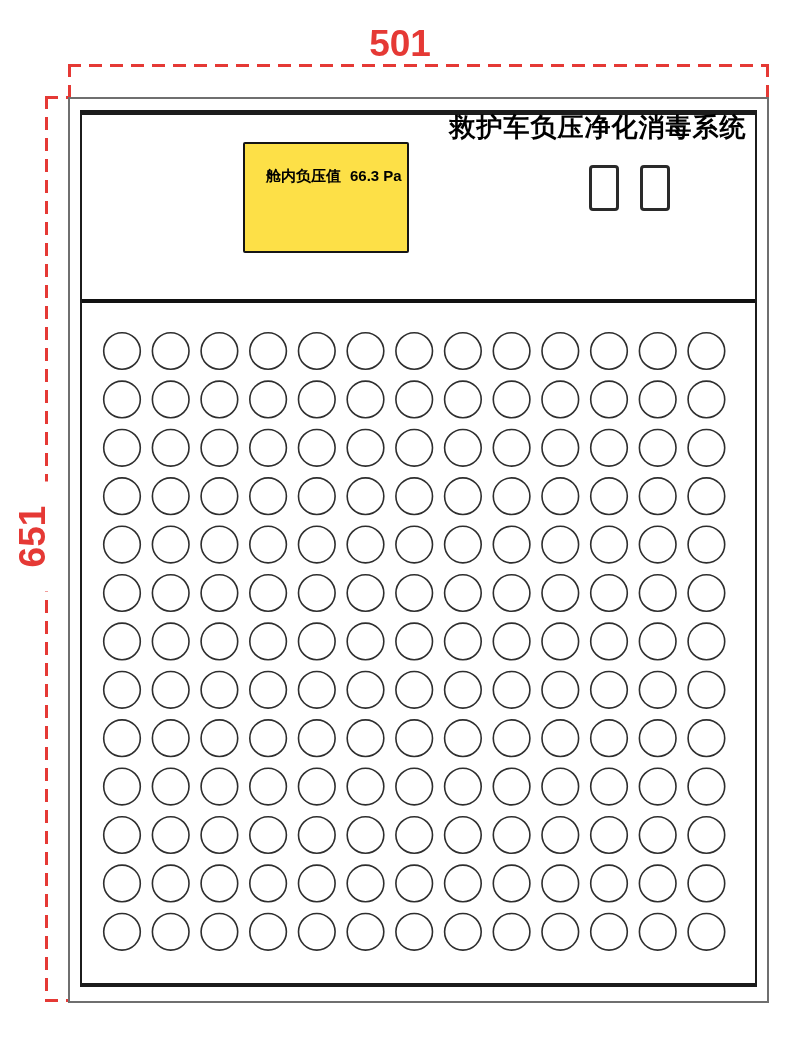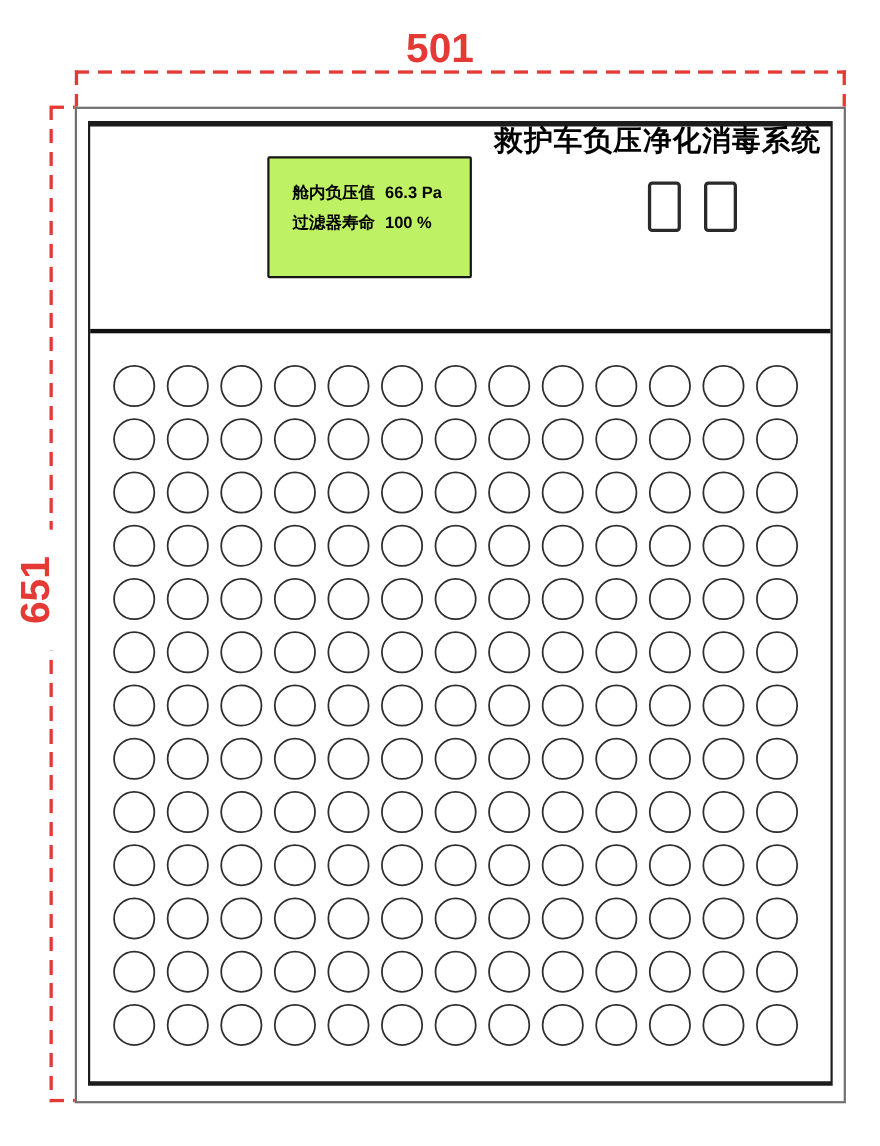--- a/index.html
+++ b/index.html
@@ -71,24 +71,24 @@
     font-weight: bold;
     color: #000000;
     letter-spacing: 1px;
     text-align: center;
     white-space: nowrap;
   }
 
   .display-box {
     position: absolute;
     left: 243px; top: 142px;
-    width: 186px; height: 111px;
+    width: 166px; height: 111px;
     border: 2px solid #151515;
     border-radius: 2px;
-    background: #bef264;
+    background: #fde047;
     padding: 18px 8px 0 21px;
   }
   .display-row {
     display: flex;
     gap: 9px;
     font-size: 15px;
     font-weight: bold;
     color: #000000;
     line-height: 27px;
     white-space: nowrap;
@@ -128,24 +128,20 @@
   <div class="outer-panel"></div>
   <div class="inner-panel"></div>
   <div class="header-divider"></div>
 
   <div class="panel-title">救护车负压净化消毒系统</div>
 
   <div class="display-box">
     <div class="display-row">
       <span>舱内负压值</span>
       <span>66.3 Pa</span>
-    </div>
-    <div class="display-row">
-      <span>过滤器寿命</span>
-      <span>100 %</span>
     </div>
   </div>
 
   <div class="panel-btn b1"></div>
   <div class="panel-btn b2"></div>
 
   <svg class="grid-svg" id="grid" width="673" height="679" viewBox="0 0 673 679">
       <circle cx="40.0" cy="45.0" r="18.3" fill="none" stroke="#2e2e2e" stroke-width="1.6"></circle>
       <circle cx="88.7" cy="45.0" r="18.3" fill="none" stroke="#2e2e2e" stroke-width="1.6"></circle>
       <circle cx="137.4" cy="45.0" r="18.3" fill="none" stroke="#2e2e2e" stroke-width="1.6"></circle>

